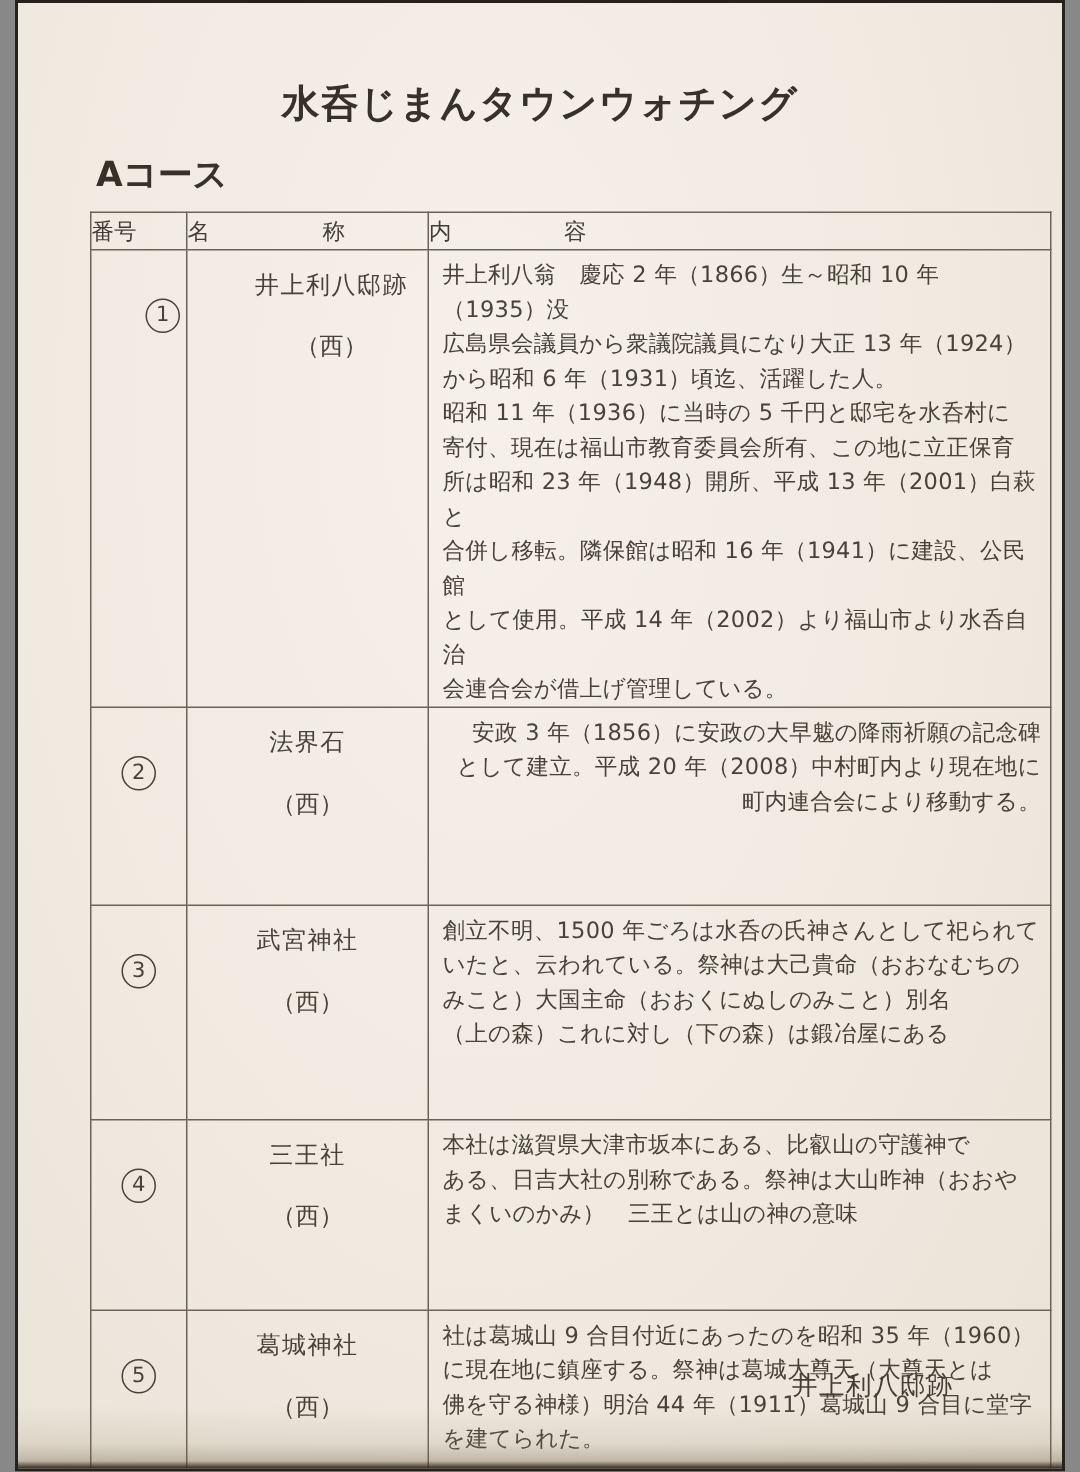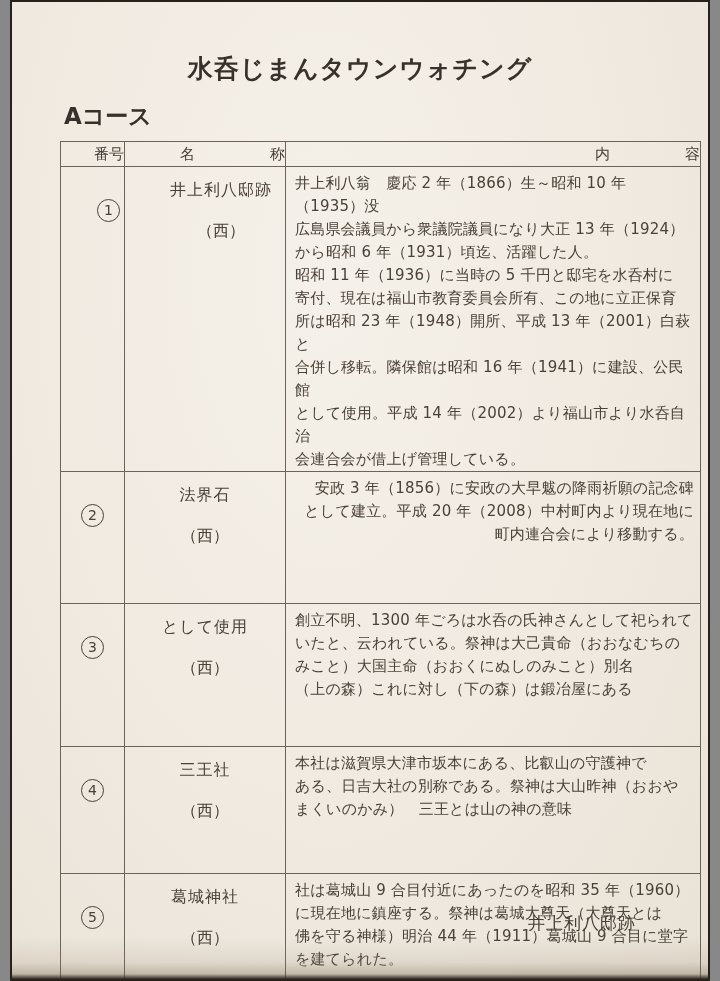--- a/index.html
+++ b/index.html
@@ -45,21 +45,21 @@
     table-layout:fixed;
   }
   .tbl th,.tbl td{
     border:1px solid #6e6258;
     vertical-align:top;
     padding:0;
   }
   .tbl thead th{
     height:24px;
     font-size:15px;font-weight:normal;
-    text-align:right;vertical-align:middle;
+    text-align:left;vertical-align:middle;
     color:#453d35;
     margin-left:48px;
   }
   .r1 td{height:215px;padding-left:32px;}
   .r2 td{height:99px;text-align:right;}
   .r3 td{height:110px;}
   .r4 td{height:94px;border-radius:17px;}
   .r5 td{height:103px;}
   td.num{text-align:center;padding-top:32px;}
   .circ{
@@ -133,24 +133,24 @@
           <div class="nm">法界石</div>
           <div class="dir">（西）</div>
         </td>
         <td class="content">安政 3 年（1856）に安政の大早魃の降雨祈願の記念碑
 として建立。平成 20 年（2008）中村町内より現在地に
 町内連合会により移動する。</td>
       </tr>
       <tr class="r3">
         <td class="num"><span class="circ">3</span></td>
         <td class="name">
-          <div class="nm">として使用</div>
+          <div class="nm">武宮神社</div>
           <div class="dir">（西）</div>
         </td>
-        <td class="content">創立不明、1300 年ごろは水呑の氏神さんとして祀られて
+        <td class="content">創立不明、1500 年ごろは水呑の氏神さんとして祀られて
 いたと、云われている。祭神は大己貴命（おおなむちの
 みこと）大国主命（おおくにぬしのみこと）別名
 （上の森）これに対し（下の森）は鍛冶屋にある</td>
       </tr>
       <tr class="r4">
         <td class="num"><span class="circ">4</span></td>
         <td class="name">
           <div class="nm">三王社</div>
           <div class="dir">（西）</div>
         </td>

